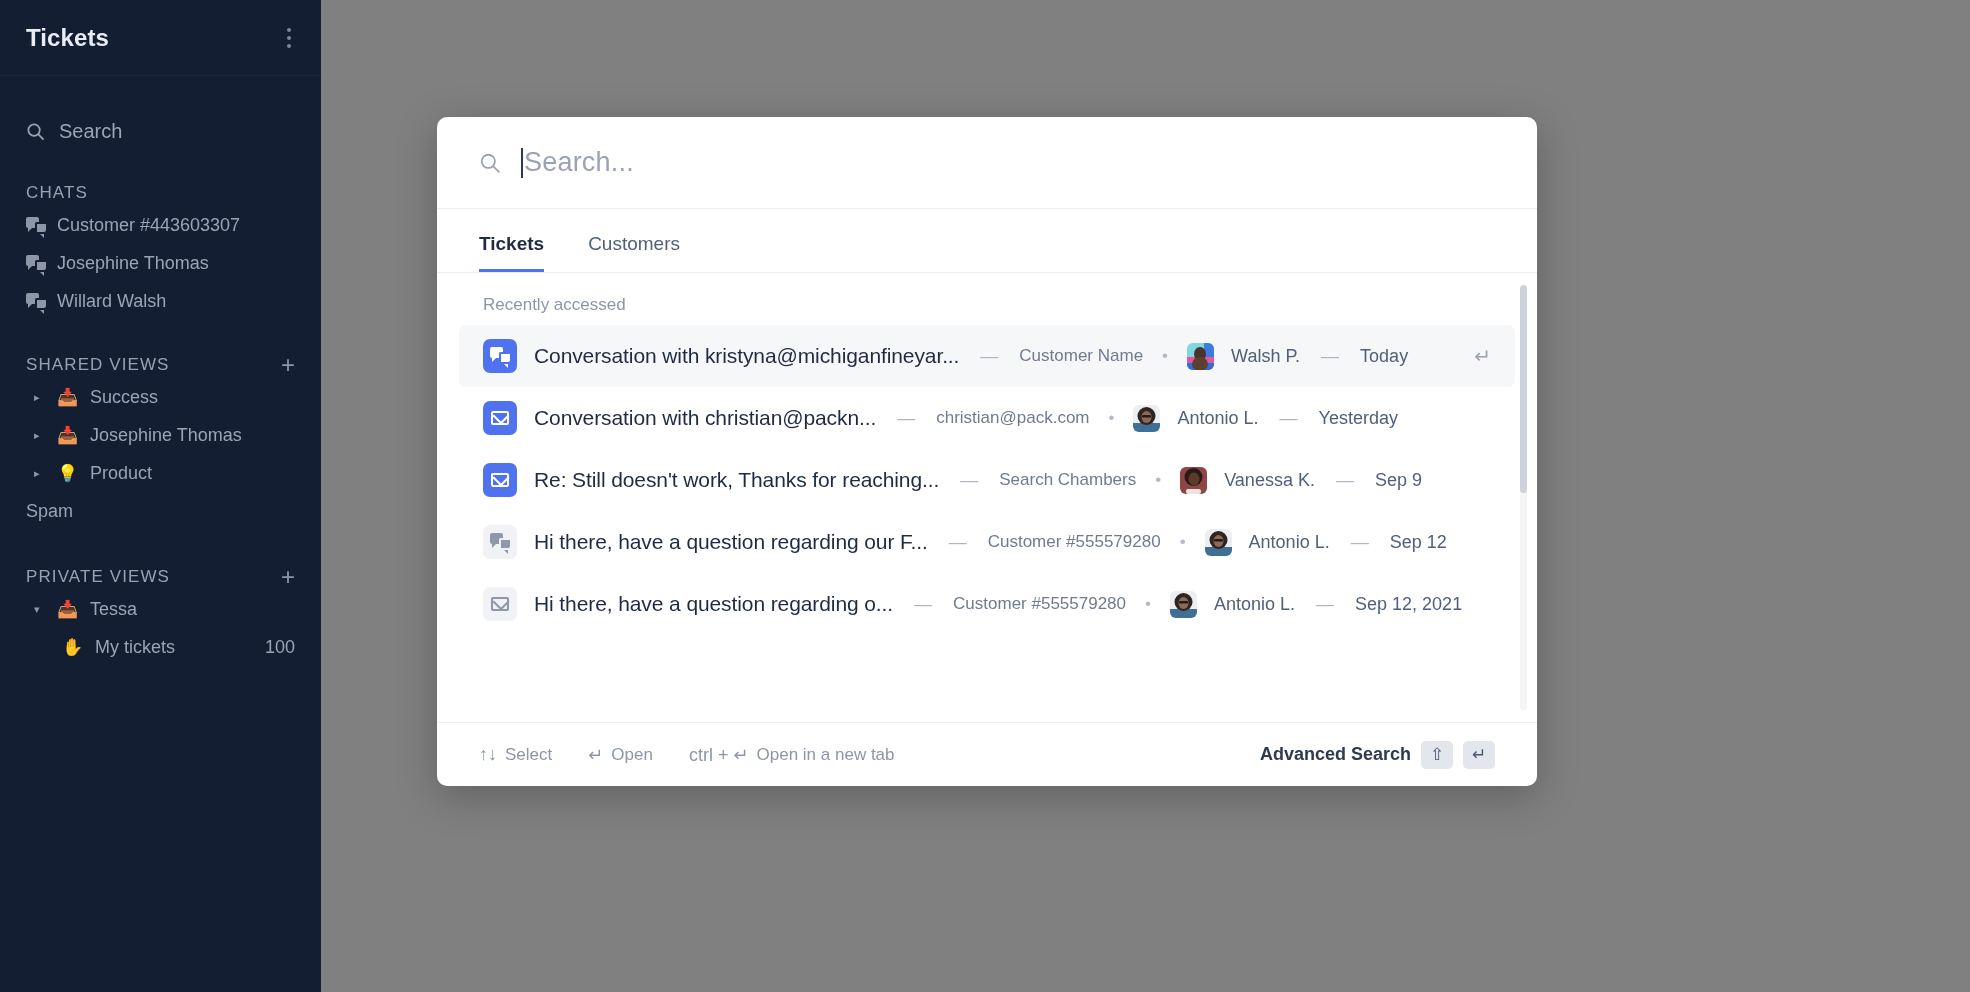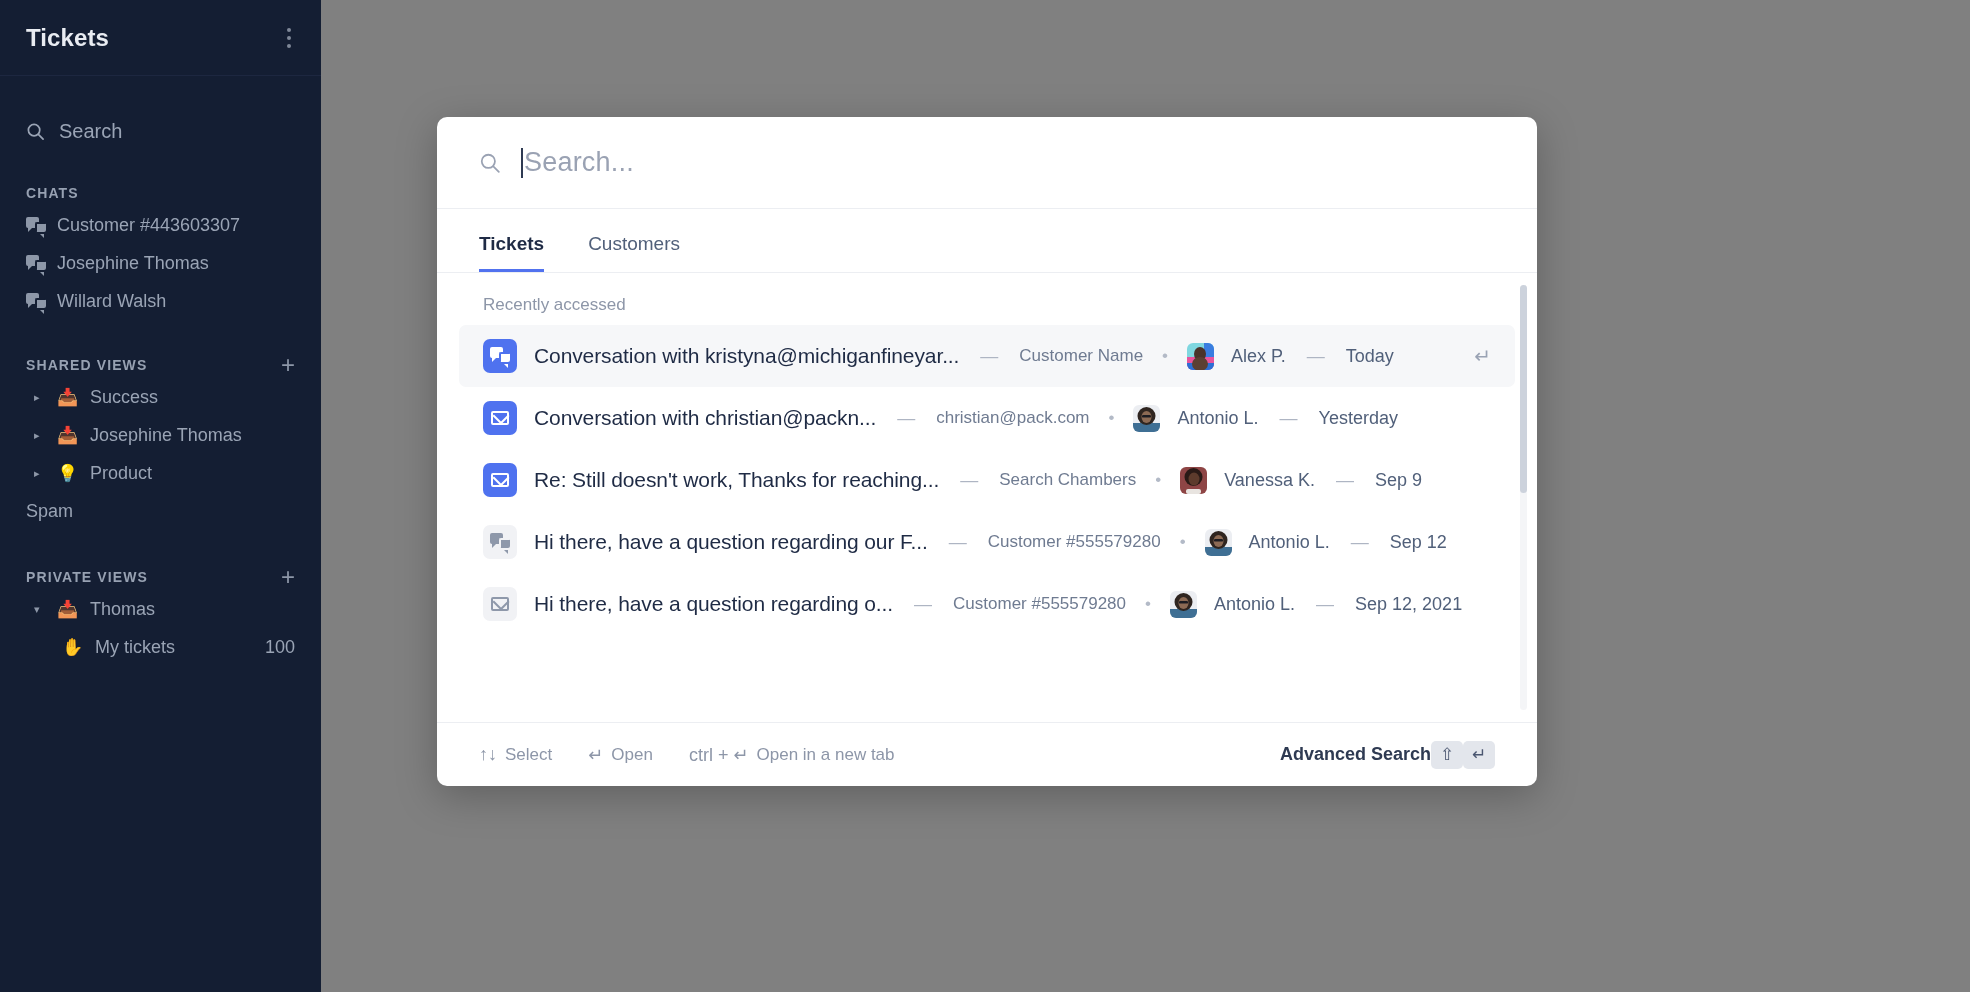--- a/index.html
+++ b/index.html
@@ -39,21 +39,21 @@
     display: flex; align-items: center; gap: 14px;
     padding: 0 26px; height: 54px; margin-top: 28px; cursor: pointer;
   }
   .side-search .lbl { font-size: 20px; color: #9aa4b5; }
 
   .side-section {
     display: flex; align-items: center; justify-content: space-between;
     padding: 0 26px; margin-top: 22px; height: 26px;
   }
   .side-section .cap {
-    font-size: 14px; font-weight: bold; letter-spacing: 1.1px; color: #97a1b2;
+    font-size: 17px; font-weight: normal; letter-spacing: 1.1px; color: #97a1b2;
   }
   .plus { font-size: 24px; line-height: 1; color: #8d97a8; cursor: pointer; font-weight: 300; }
 
   .side-row {
     display: flex; align-items: center; gap: 11px;
     padding: 0 26px; height: 38px; cursor: pointer; font-size: 18px; color: #9aa4b5;
     white-space: nowrap;
   }
   .side-row.indent { padding-left: 34px; }
   .side-row.indent2 { padding-left: 62px; }
@@ -183,21 +183,21 @@
     position: absolute; left: 0; top: 0; width: 7px; height: 208px;
     background: #ccd2dc; border-radius: 4px;
   }
 
   #footer {
     height: 64px; border-top: 1px solid #eceef2;
     display: flex; align-items: center; padding: 0 42px; gap: 36px;
   }
   .hint { display: flex; align-items: center; gap: 8px; font-size: 17px; color: #8d96a8; }
   .hint .sym { font-size: 18px; color: #8d96a8; }
-  #footer-right { margin-left: auto; display: flex; align-items: center; gap: 0; }
+  #footer-right { margin-left: auto; display: flex; align-items: center; gap: 10px; }
   #adv-search { font-size: 18px; font-weight: bold; color: #2e3a52; cursor: pointer; }
   .keycap {
     width: 32px; height: 28px; border-radius: 5px; background: #e3e6ec;
     display: flex; align-items: center; justify-content: center;
     font-size: 17px; color: #4a5670; cursor: pointer;
   }
 </style>
 </head>
 <body>
 
@@ -273,21 +273,21 @@
     </div>
 
     <div class="side-section" style="margin-top:34px">
       <span class="cap">PRIVATE VIEWS</span>
       <span class="plus">+</span>
     </div>
 
     <div class="side-row indent">
       <span class="caret open">▾</span>
       <span class="emoji">📥</span>
-      <span>Thomas</span>
+      <span>Tessa</span>
     </div>
     <div class="side-row indent2">
       <span class="emoji">✋</span>
       <span>My tickets</span>
       <span class="count">100</span>
     </div>
 
   </aside>
 
   <div id="overlay"></div>
@@ -329,21 +329,21 @@
           <span class="avatar">
             <svg class="av-face" viewBox="0 0 27 27">
               <rect width="27" height="27" fill="#7fd7e0"></rect>
               <rect x="0" y="14" width="27" height="13" fill="#e8559f"></rect>
               <rect x="17" y="0" width="10" height="14" fill="#3a7de0"></rect>
               <rect x="0" y="20" width="27" height="7" fill="#2c6fd6"></rect>
               <ellipse cx="13" cy="11" rx="6" ry="7" fill="#4a332a"></ellipse>
               <ellipse cx="13" cy="21" rx="8" ry="7" fill="#5b3f33"></ellipse>
             </svg>
           </span>
-          <span class="res-person">Alex P.</span>
+          <span class="res-person">Walsh P.</span>
           <span class="dash">—</span>
           <span class="res-date">Today</span>
           <span class="enter-hint">↵</span>
         </div>
 
         <div class="result-row">
           <span class="res-ico mail-blue">
               <i class="env"></i>
             </span>
           <span class="res-title">Conversation with christian@packn...</span>

